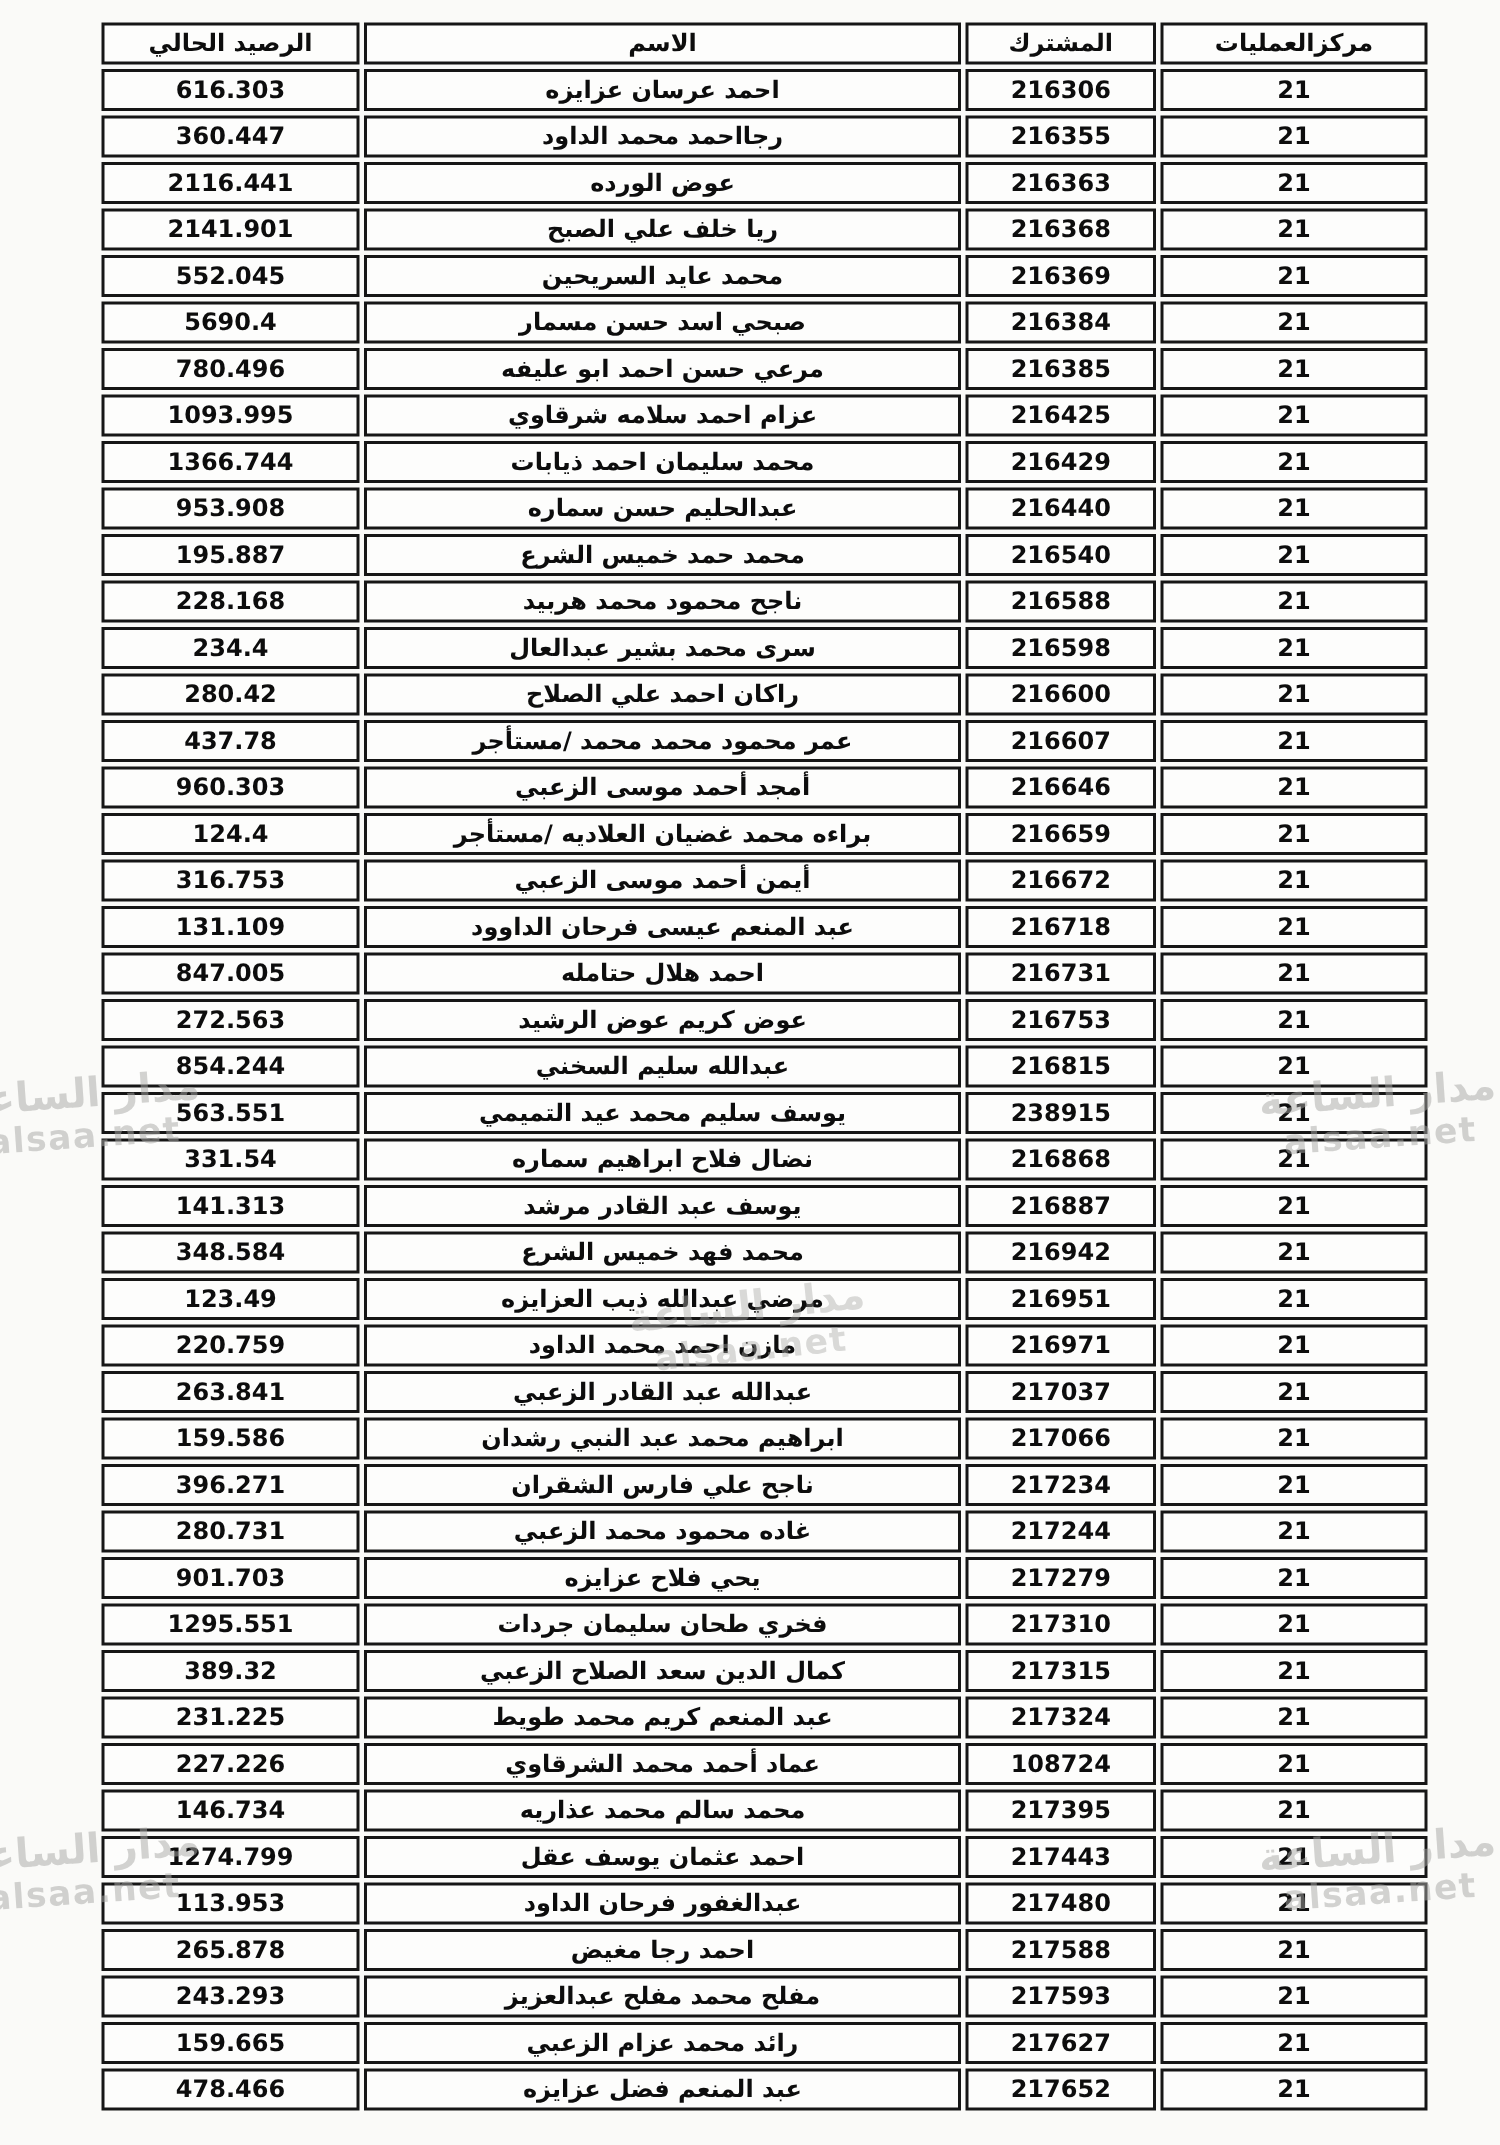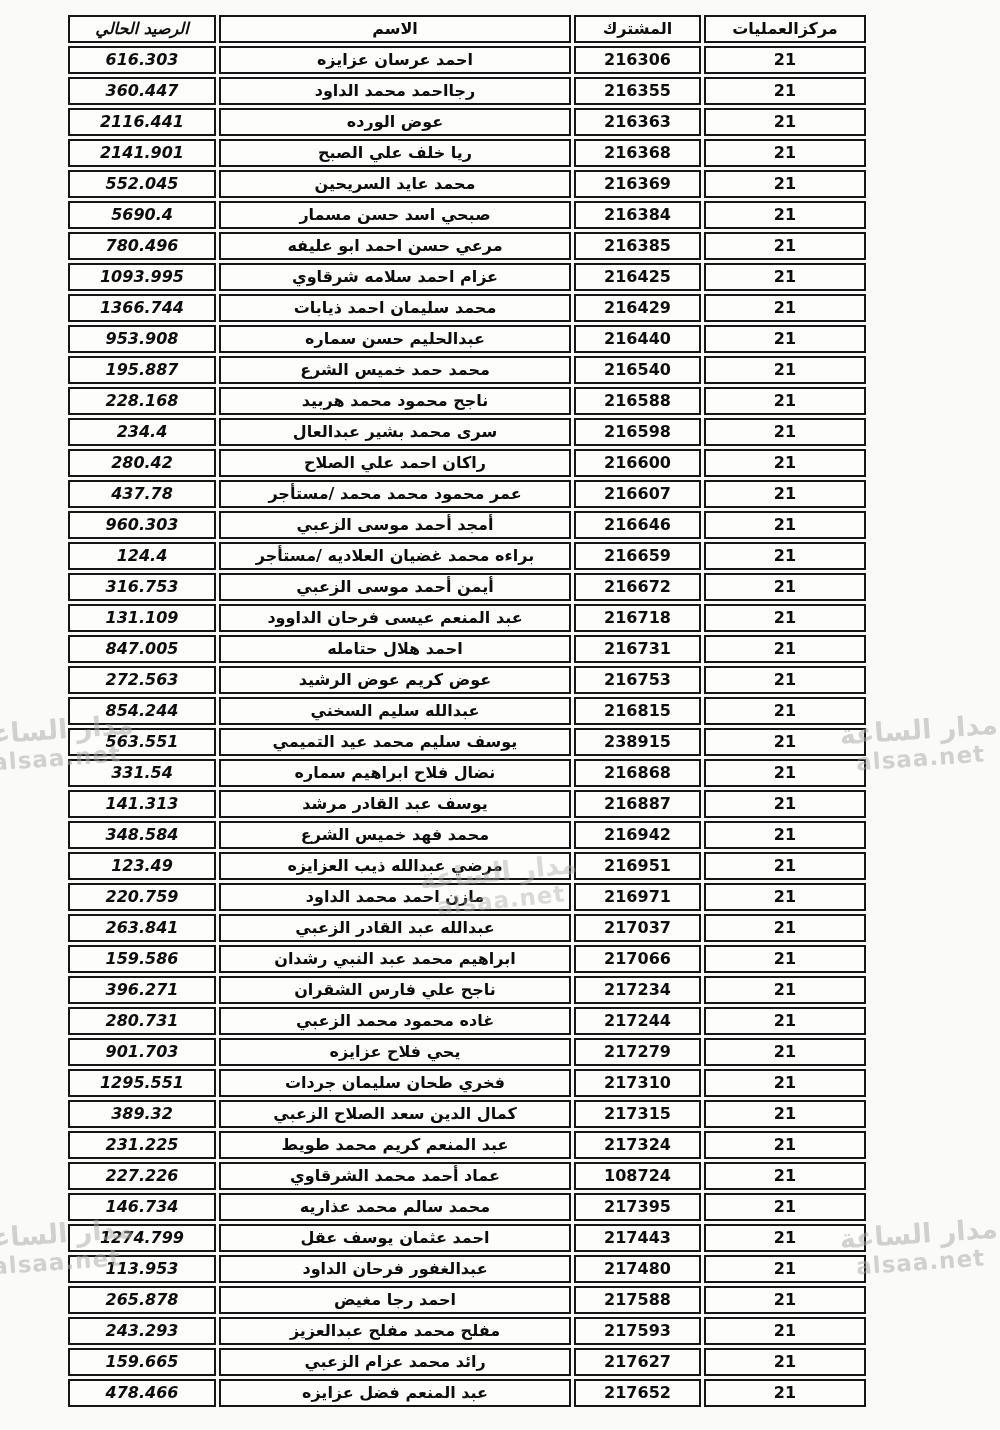--- a/index.html
+++ b/index.html
@@ -23,24 +23,24 @@
     height:28px;
     text-align:center;
     vertical-align:middle;
     font-weight:bold;
     font-size:16px;
     line-height:1.05;
     padding:0 4px;
     overflow:hidden;
     white-space:nowrap;
   }
-  .c-ops{width:162px;}
+  .c-ops{width:178px;}
   .c-subscriber{width:127px;}
-  .c-name{width:352px;}
-  .c-balance{width:148px;font-style:italic;}
+  .c-name{width:398px;}
+  .c-balance{width:172px;}
   .num{direction:ltr;unicode-bidi:embed;}
   
   .wm{
     position:absolute;width:235px;text-align:center;
     color:#a8a8a6;opacity:.5;pointer-events:none;z-index:5;
     font-weight:bold;transform:rotate(-4deg);
   }
   .wm .ar{display:block;font-size:27px;line-height:1.15;}
   .wm .en{display:block;font-size:23px;letter-spacing:1px;direction:ltr;}
   .wm1{top:714px;left:-62px;}

